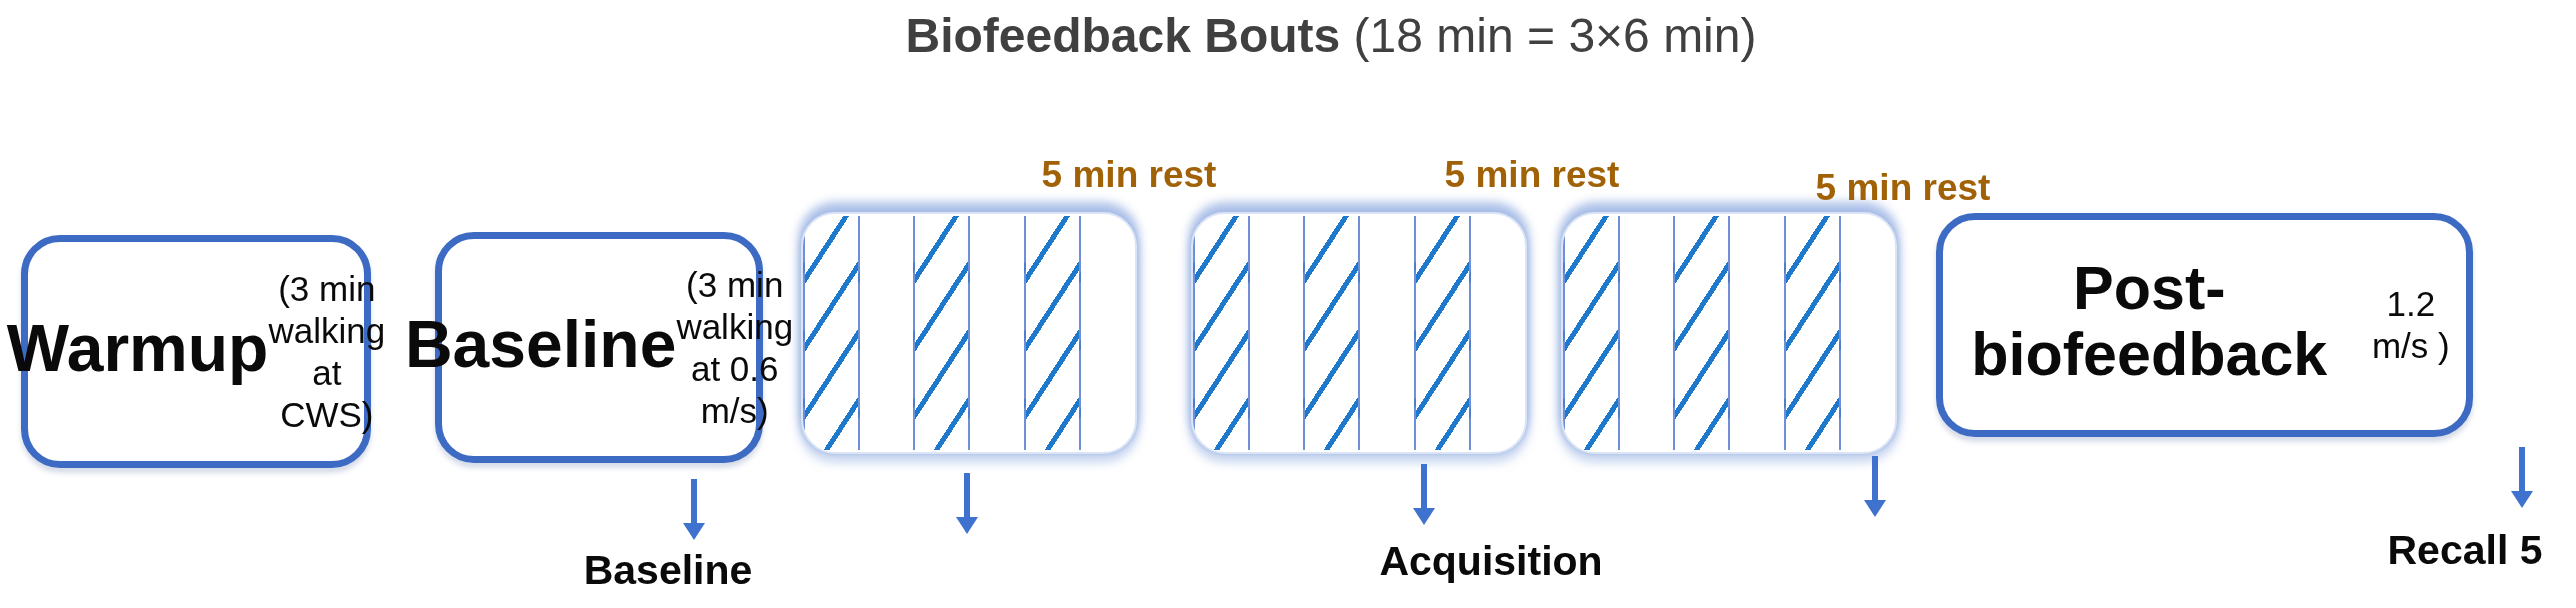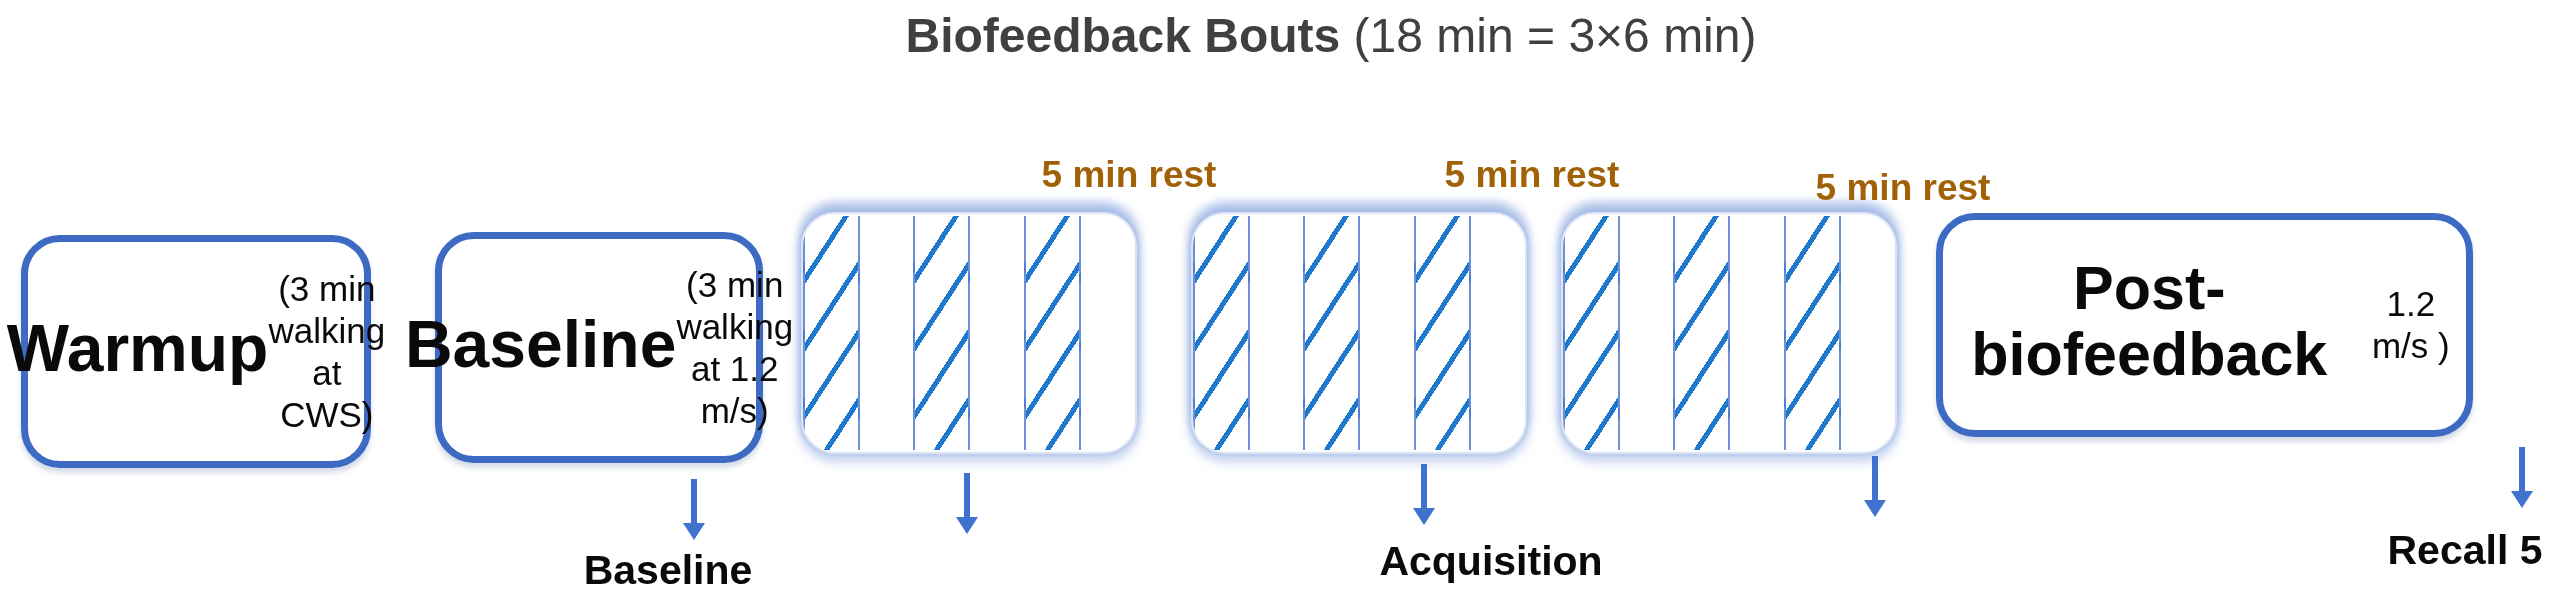--- a/index.html
+++ b/index.html
@@ -153,21 +153,21 @@
     <div class="stage-sub">
       <div>(3 min walking</div>
       <div>at CWS)</div>
     </div>
   </div>
 
   <div class="stage-box baseline">
     <div class="stage-title">Baseline</div>
     <div class="stage-sub">
       <div>(3 min walking</div>
-      <div>at 1.2 m/s)</div>
+      <div>at 0.6 m/s)</div>
     </div>
   </div>
 
   <div class="bout-box b1">
     <div class="hatch-panel p1"></div>
     <div class="hatch-panel p2"></div>
     <div class="hatch-panel p3"></div>
   </div>
   <div class="bout-box b2">
     <div class="hatch-panel p1"></div>

